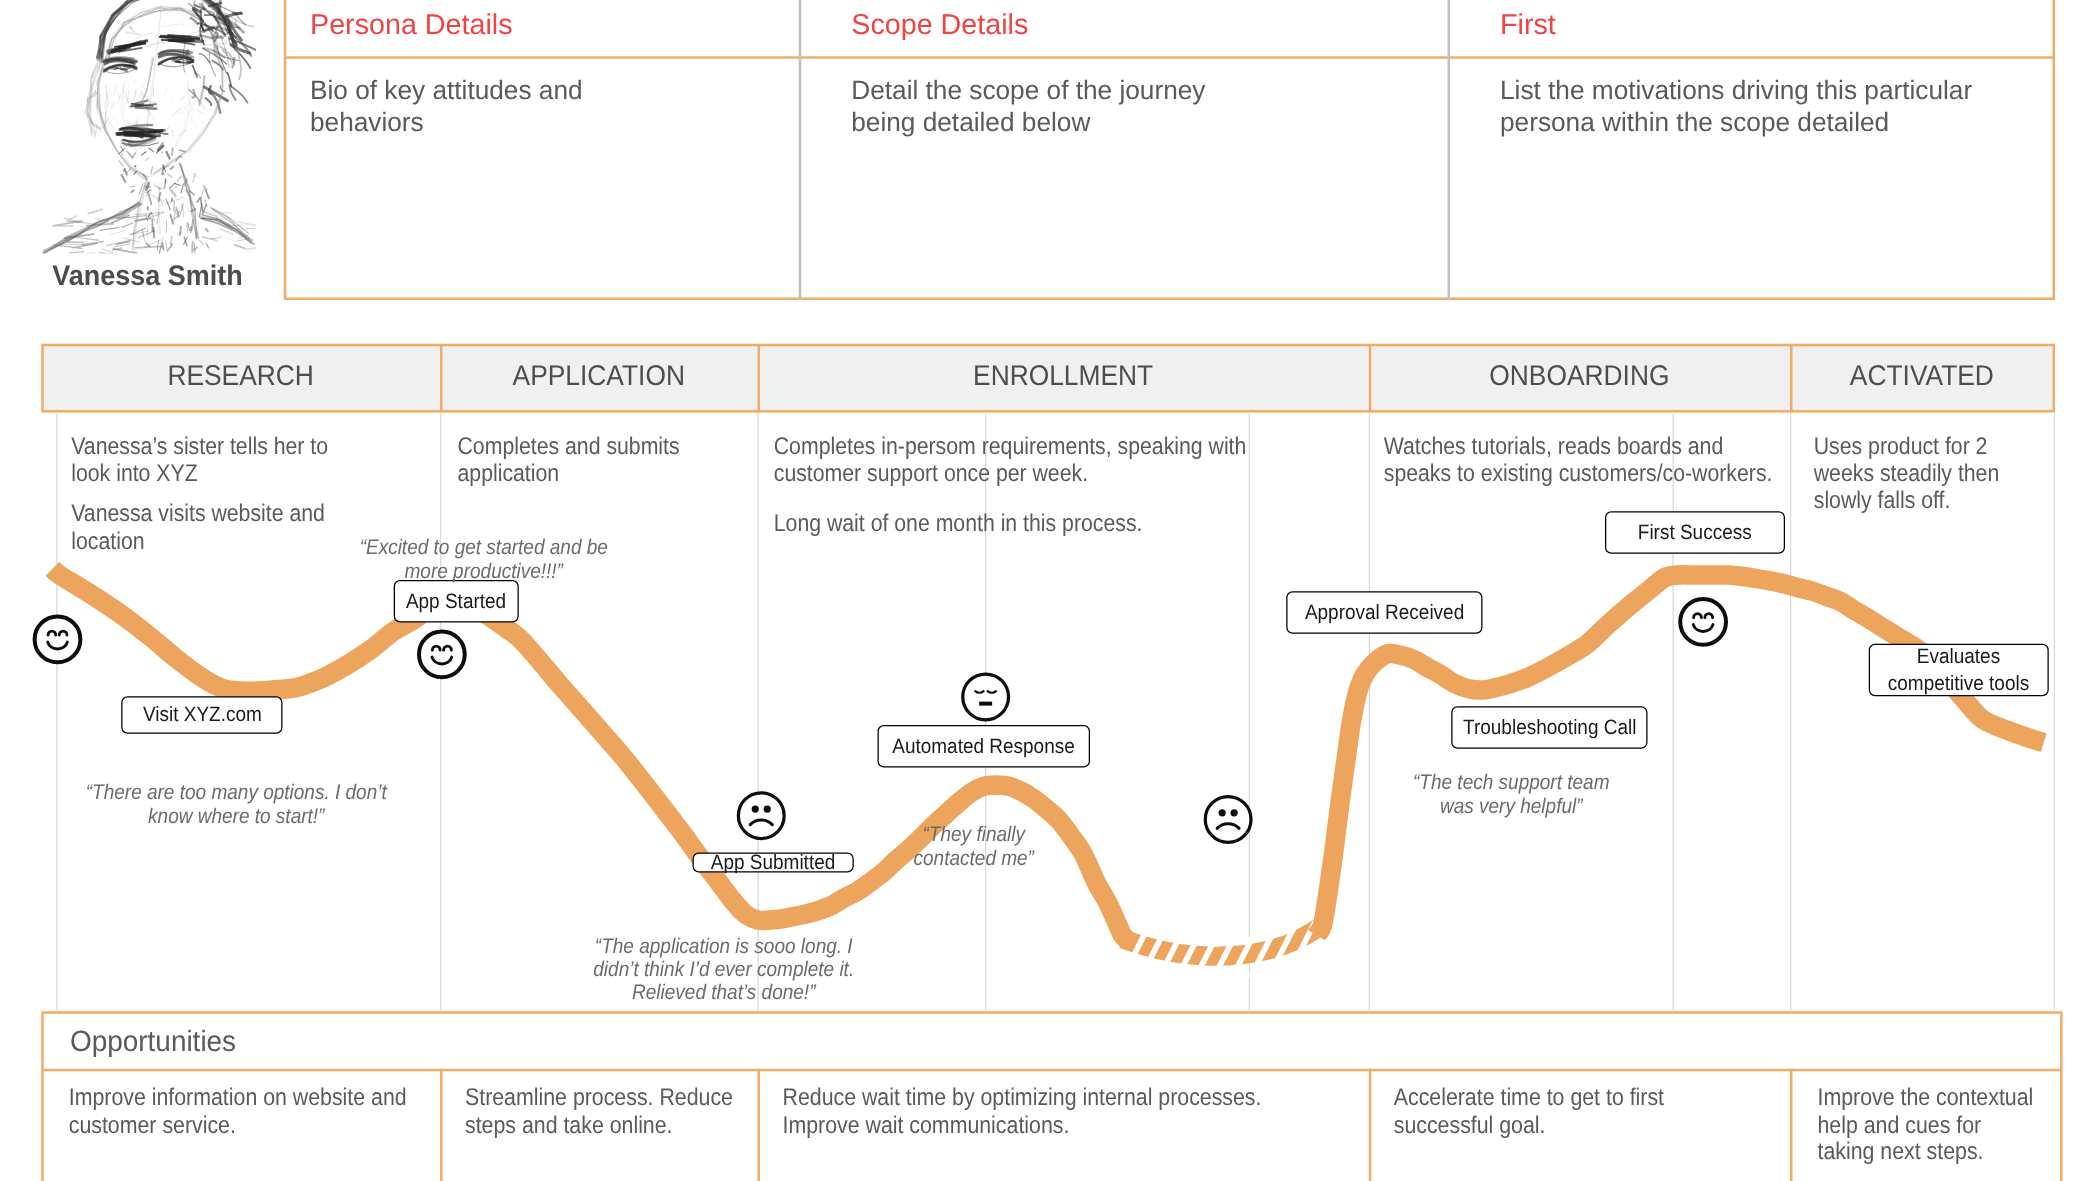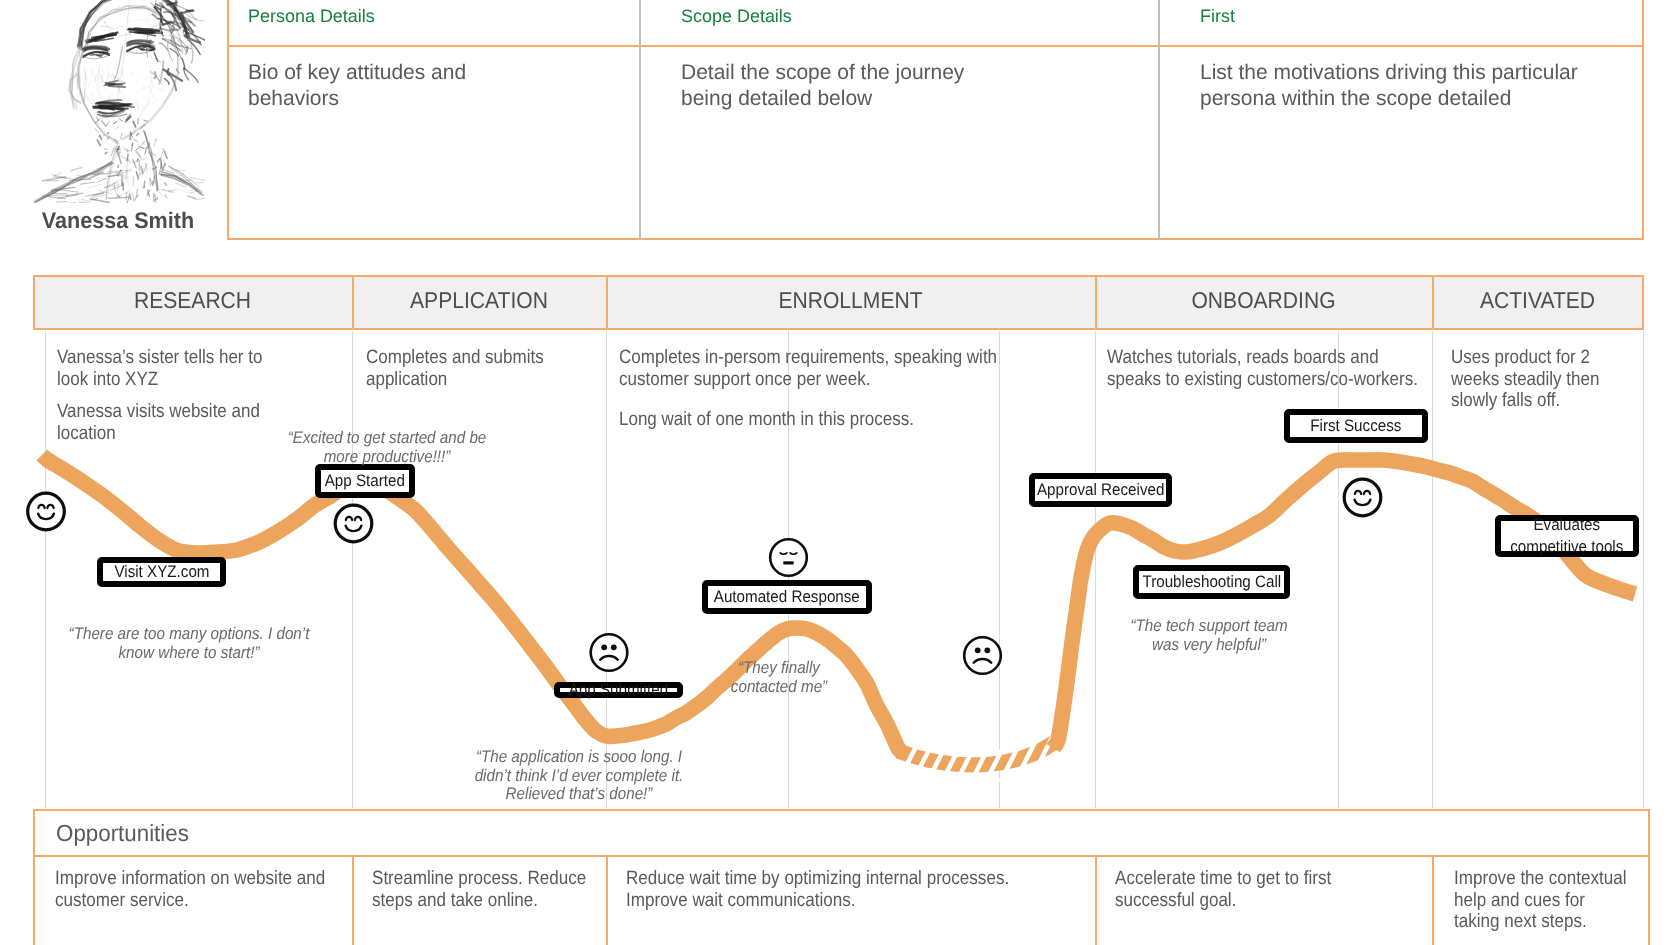--- a/index.html
+++ b/index.html
@@ -6,21 +6,21 @@
   html,body{margin:0;padding:0;}
   body{width:1680px;height:945px;background:#ffffff;-webkit-font-smoothing:antialiased;text-rendering:geometricPrecision;
        font-family:"Liberation Sans",sans-serif;overflow:hidden;position:relative;}
   .page{position:absolute;left:0;top:0;width:1680px;height:945px;}
 
   
   #persona-table{position:absolute;left:227px;top:-14px;width:1417px;height:254px;
                  border:2px solid #f3ab68;box-sizing:border-box;background:#fff;}
   #persona-hdr-line{position:absolute;left:227px;top:45px;width:1417px;height:2px;background:#f3ab68;}
   .pv{position:absolute;top:-14px;width:1.5px;height:254px;background:#c0c0c0;}
-  .phead{position:absolute;top:6px;font-size:18px;color:#15803d;white-space:nowrap;
+  .phead{position:absolute;top:6px;font-size:23px;color:#ef4444;white-space:nowrap;
          transform:scaleX(0.998);transform-origin:left top;}
   .pbody{position:absolute;top:60px;font-size:21.2px;color:#5a5a5a;line-height:25.6px;white-space:pre-line;
          transform:scaleX(0.99);transform-origin:left top;}
 
   #portrait-wrap{position:absolute;left:33px;top:-22px;width:172px;height:225px;overflow:hidden;}
   #portrait-name{position:absolute;left:28px;top:208px;width:180px;text-align:center;
                  font-size:22.6px;font-weight:bold;color:#4d4d4d;
                  transform:scaleX(0.955);transform-origin:center top;}
 
   
@@ -39,21 +39,21 @@
   #opp-table{position:absolute;left:33px;top:809px;width:1617px;height:170px;
              border:2px solid #f3ab68;box-sizing:border-box;background:#fff;}
   #opp-hdr-line{position:absolute;left:33px;top:855px;width:1617px;height:2px;background:#f3ab68;}
   #opp-title{position:absolute;left:56px;top:820px;font-size:23.4px;color:#5a5a5a;
              transform:scaleX(0.955);transform-origin:left top;}
   .ov{position:absolute;top:855px;width:2px;height:124px;background:#f3ab68;}
   .otext{position:absolute;top:868px;font-size:19.3px;color:#5a5a5a;line-height:21.6px;white-space:pre-line;
          transform:scaleX(0.885);transform-origin:left top;}
 
   
-  .tp{position:absolute;background:#fff;border:6px solid #000000;border-radius:5px;
+  .tp{position:absolute;background:#fff;border:1px solid #000000;border-radius:5px;
       color:#1a1a1a;text-align:center;display:flex;align-items:center;
       justify-content:center;box-sizing:border-box;}
   .tp > span{font-size:16.6px;line-height:22px;white-space:pre;display:inline-block;
       transform:scaleX(0.915);}
 
   
   .quote{position:absolute;font-style:italic;font-size:16.9px;color:#6b6b6b;
          text-align:center;line-height:18.6px;white-space:pre-line;
          transform:scaleX(0.90);transform-origin:center top;}
 
@@ -361,24 +361,24 @@
     </div>
   <div class="tp" style="left:315px;top:464px;width:100px;height:34px">
       <span>App Started</span>
     </div>
   <div class="tp" style="left:554px;top:682px;width:128.5px;height:16px">
       <span>App Submitted</span>
     </div>
   <div class="tp" style="left:702px;top:580px;width:170px;height:34px">
       <span>Automated Response</span>
     </div>
-  <div class="tp" style="left:1029px;top:473px;width:143px;height:34px">
+  <div class="tp" style="left:1029px;top:473px;width:157px;height:34px">
       <span>Approval Received</span>
     </div>
-  <div class="tp" style="left:1133px;top:565px;width:157px;height:34px">
+  <div class="tp" style="left:1161px;top:565px;width:157px;height:34px">
       <span>Troubleshooting Call</span>
     </div>
   <div class="tp" style="left:1284px;top:409px;width:144px;height:34px">
       <span>First Success</span>
     </div>
   <div class="tp" style="left:1495px;top:515px;width:143.5px;height:42px">
       <span>Evaluates
 competitive tools</span>
     </div>
 

